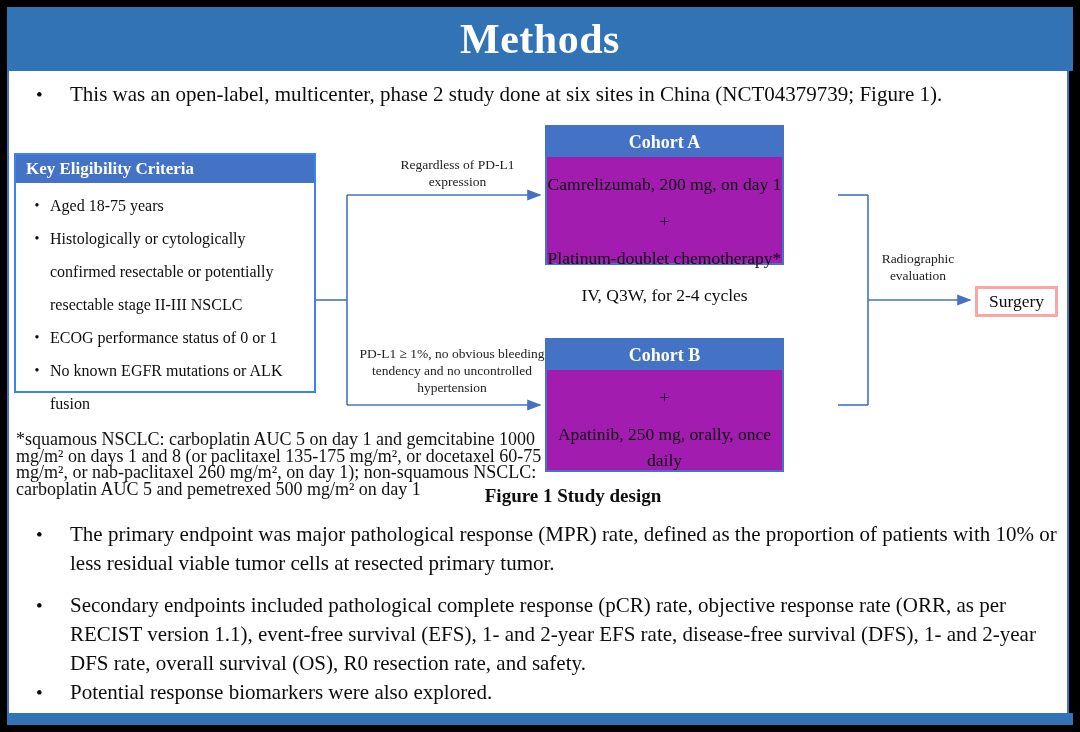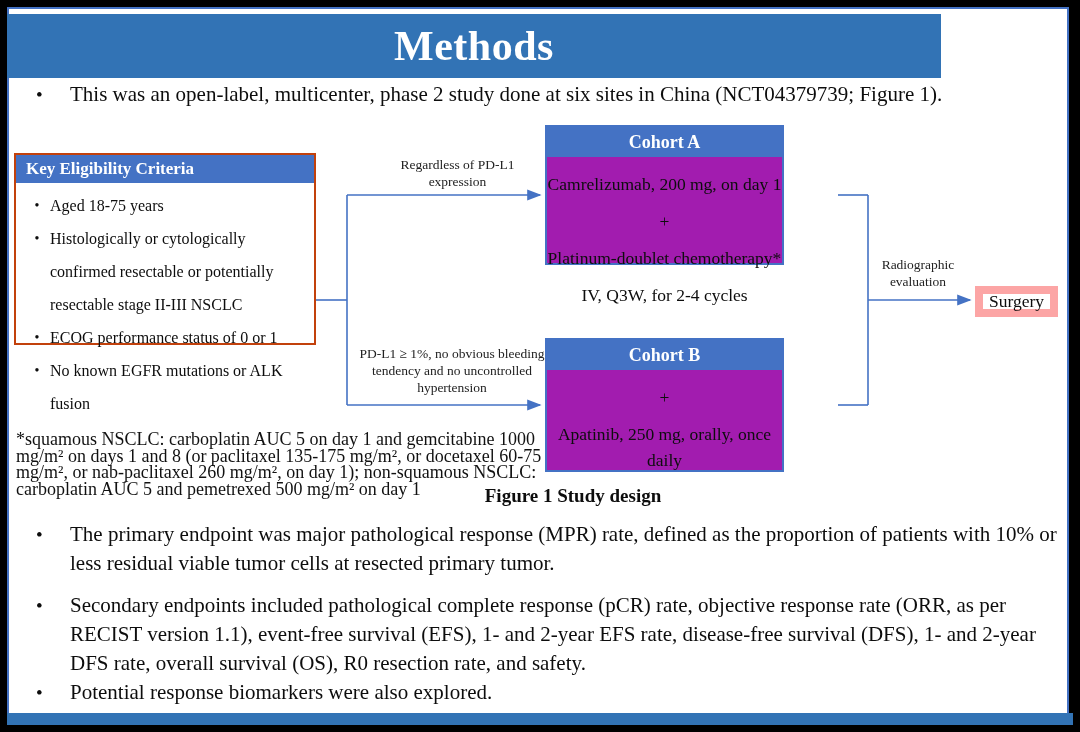--- a/index.html
+++ b/index.html
@@ -9,41 +9,41 @@
     font-family:"Liberation Serif", serif;
     position:relative;
     overflow:hidden;
   }
   .slide{position:absolute;left:0;top:0;width:1080px;height:732px;background:#000;}
   .frame{
     position:absolute;left:7px;top:7px;width:1062px;height:715px;
     background:#fff;border:2px solid #4472C4;box-sizing:border-box;
   }
   .titlebar{
-    position:absolute;left:7px;top:14px;width:934px;height:64px;
+    position:absolute;left:7px;top:7px;width:1066px;height:64px;
     background:#3273B5;color:#fff;
     display:flex;align-items:center;justify-content:center;
     font-size:42px;font-weight:bold;letter-spacing:.5px;text-align:right;
   }
   .footerbar{
     position:absolute;left:7px;top:713px;width:1066px;height:12px;
     background:#3273B5;
   }
   .bullet-row{position:absolute;display:flex;color:#0d0d0d;}
   .bullet-dot{flex:0 0 34px;text-align:left;padding-left:8px;font-size:19px;line-height:29px;}
   .bullet-text{flex:1;font-size:21px;line-height:29px;}
   .intro{left:28px;top:80px;width:1030px;}
   .b2{left:28px;top:520px;width:1032px;}
   .b3{left:28px;top:591px;width:1032px;}
   .b4{left:28px;top:678px;width:1032px;}
 
   
   .elig{
-    position:absolute;left:14px;top:153px;width:302px;height:192px;
-    border:2px solid #c2410c;background:#fff;box-sizing:border-box;
+    position:absolute;left:14px;top:153px;width:302px;height:240px;
+    border:2px solid #3b82f6;background:#fff;box-sizing:border-box;
   }
   .elig-header{
     background:#4472C4;color:#fff;font-weight:bold;font-size:17px;
     height:28px;line-height:28px;padding-left:10px;
   }
   .elig-body{padding:6px 4px 0 8px;}
   .elig-item{display:flex;color:#0d0d0d;}
   .elig-item .dot{flex:0 0 26px;text-align:center;font-size:14px;line-height:33px;}
   .elig-item .txt{flex:1;font-size:16px;line-height:33px;}
 
@@ -61,25 +61,25 @@
   .cohort-body{padding-top:3px;text-align:center;color:#0d0d0d;}
   .cohort-line{font-size:17.5px;line-height:26px;margin-top:11px;}
 
   
   .flow-label{
     position:absolute;text-align:center;color:#222;
     font-size:13.5px;line-height:17px;
   }
   .lbl-top{left:375px;top:156px;width:165px;}
   .lbl-bottom{left:357px;top:345px;width:190px;}
-  .lbl-eval{left:858px;top:256px;width:120px;}
+  .lbl-eval{left:858px;top:250px;width:120px;}
 
   .surgery{
     position:absolute;left:975px;top:286px;width:83px;height:31px;
-    border:8px solid #fca5a5;background:#fff;box-sizing:border-box;
+    border:3px solid #fca5a5;background:#fff;box-sizing:border-box;
     display:flex;align-items:center;justify-content:center;
     font-size:17.5px;color:#0d0d0d;
   }
 
   .footnote{
     position:absolute;left:16px;top:431px;width:536px;
     font-size:18px;line-height:16.5px;color:#111;
   }
   .caption{
     position:absolute;left:7px;top:485px;width:1066px;

